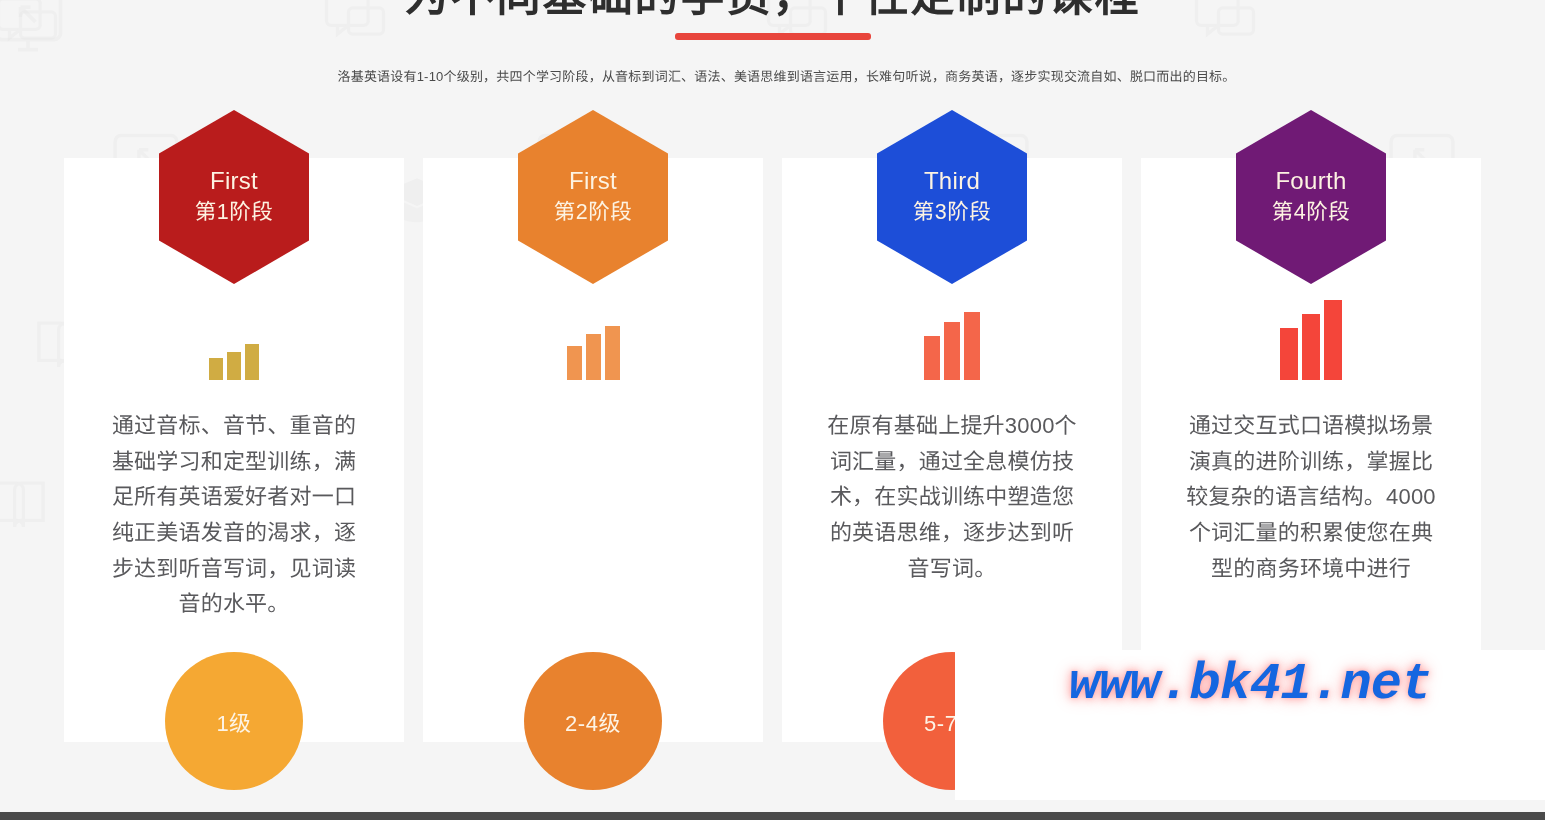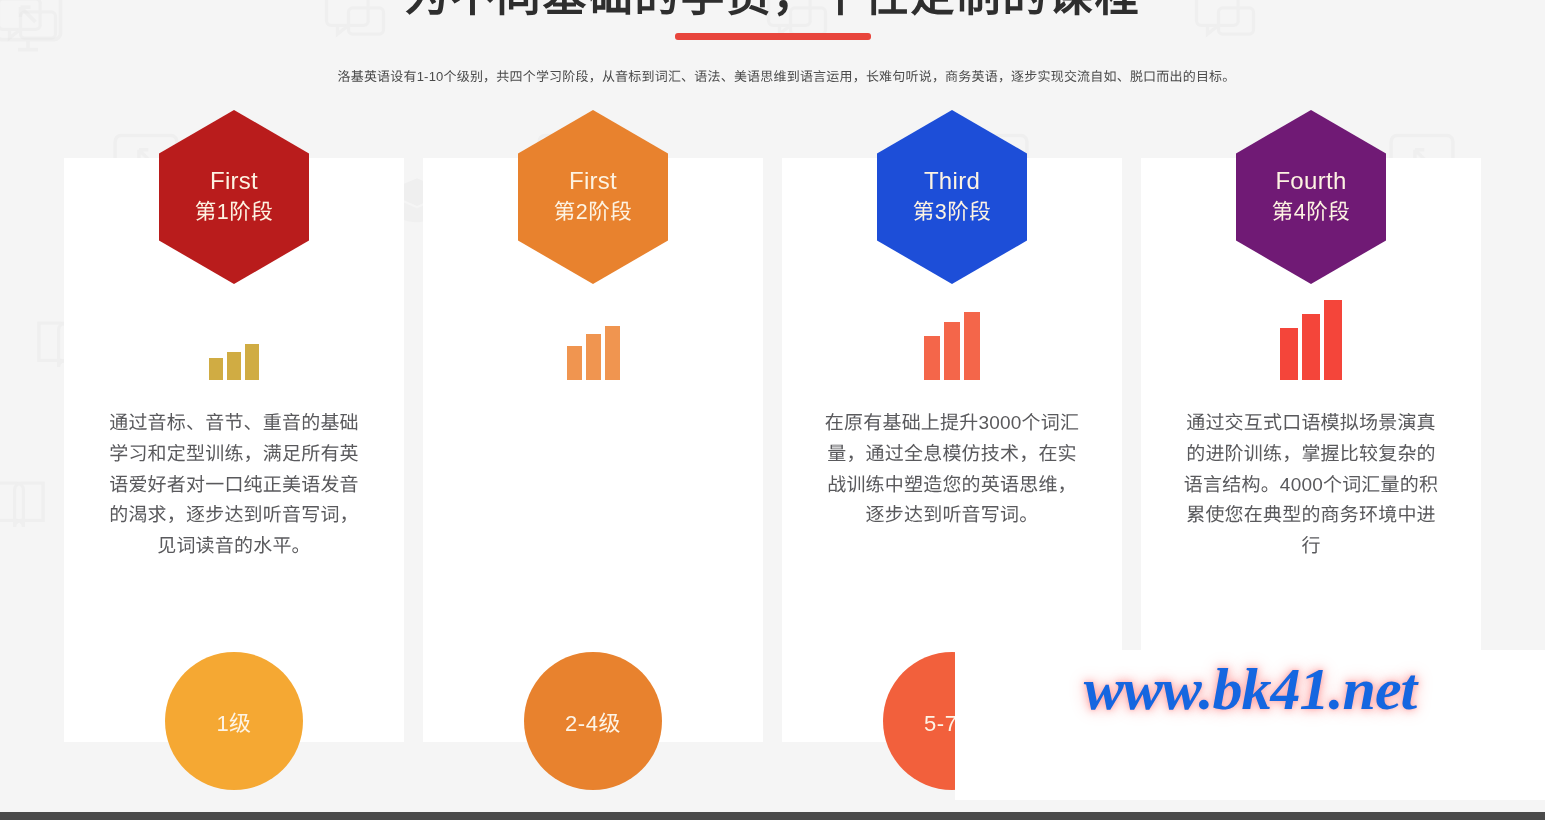--- a/index.html
+++ b/index.html
@@ -126,21 +126,21 @@
   .bars {
     display: flex;
     align-items: flex-end;
     gap: 4px;
     height: 72px;
     margin-bottom: 28px;
   }
   .bar { display: block; }
 
   .desc {
-    font-size: 19px;
+    font-size: 22px;
     line-height: 1.62;
     color: #59595c;
     text-align: center;
     letter-spacing: 0.2px;
     max-width: 262px;
   }
 
   .circle {
     position: absolute;
     left: 50%;
@@ -167,22 +167,22 @@
     height: 150px;
     background: #ffffff;
     z-index: 10;
     display: flex;
     align-items: flex-start;
     justify-content: center;
     padding-top: 5px;
     overflow: hidden;
   }
   .watermark-text {
-    font-family: Liberation Serif, serif;
-    font-size: 60px;
+    font-family: Liberation Mono, monospace;
+    font-size: 52px;
     font-weight: 700;
     font-style: italic;
     color: #1566e0;
     letter-spacing: -1px;
     text-shadow:
       0 0 9px #ff9e9e,
       0 0 18px #ffb9b9,
       0 0 3px #ffcccc;
     white-space: nowrap;
   }

